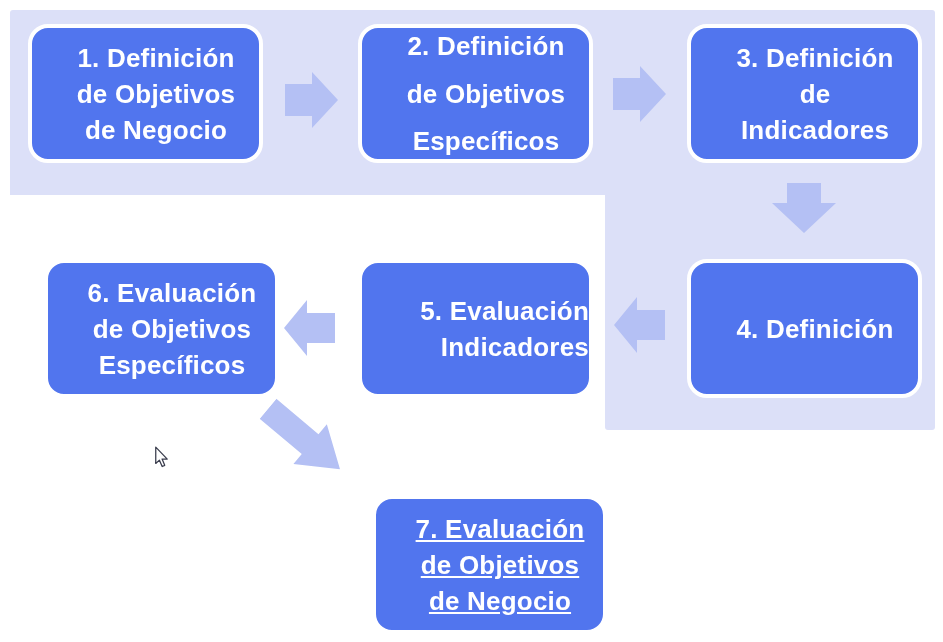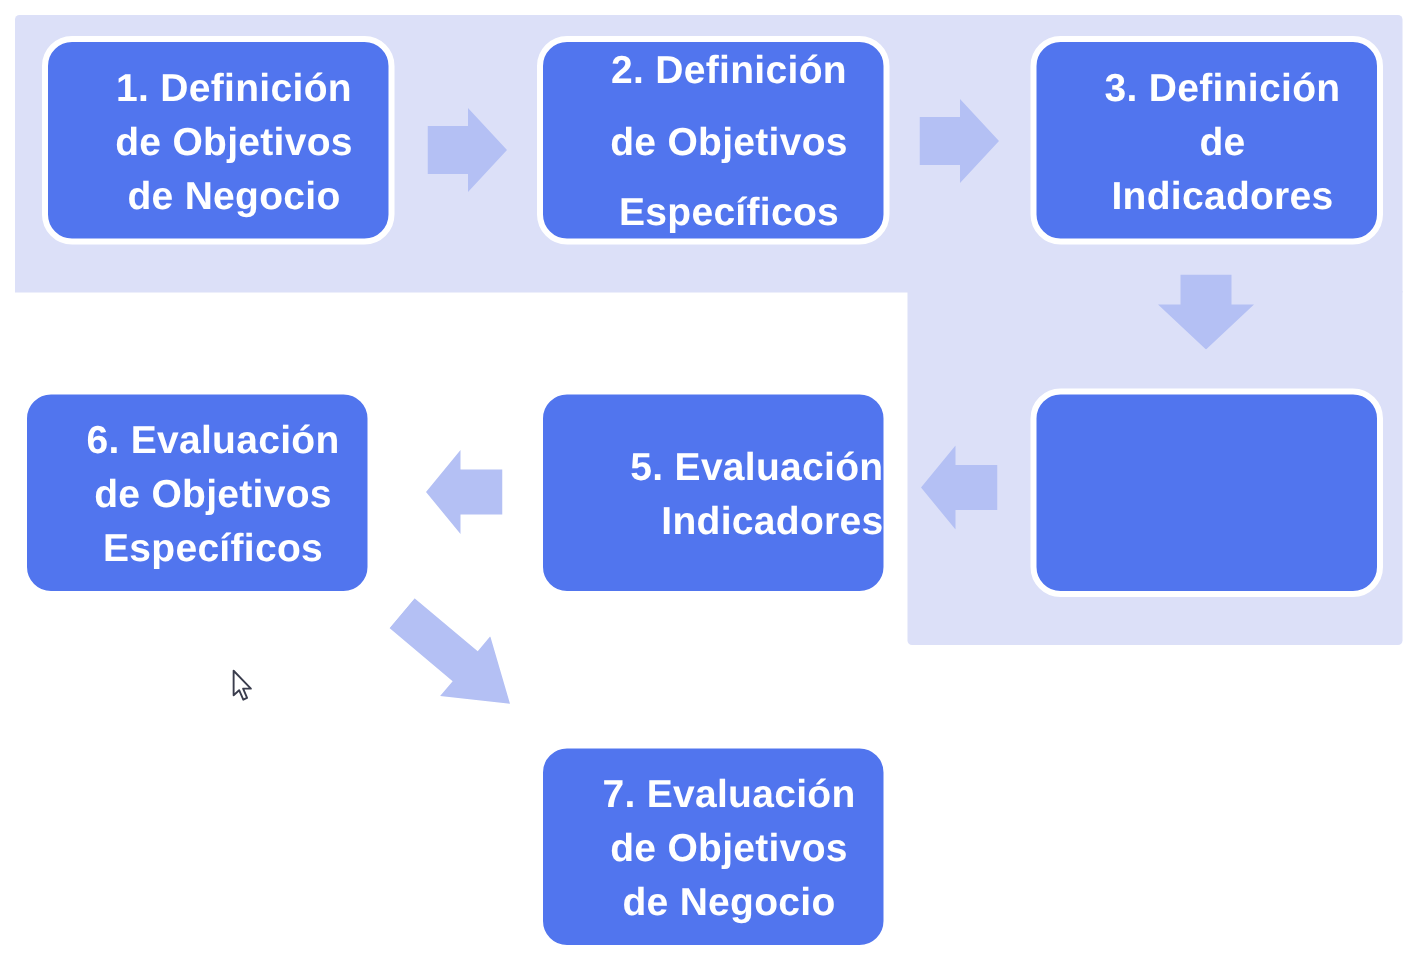--- a/index.html
+++ b/index.html
@@ -41,22 +41,22 @@
     line-height: 36px;
     letter-spacing: 0.2px;
   }
   .step-box .ln { display: block; white-space: nowrap; margin-left: 21px; }
 
   .pos-1 { left: 28px;  top: 24px;  }
   .pos-2 { left: 358px; top: 24px; justify-content: space-between;  }
   .pos-3 { left: 687px; top: 24px; text-align: right;  }
   .pos-4 { left: 687px; top: 259px; }
   .pos-5 { left: 358px; top: 259px; align-items: flex-end; }
-  .pos-6 { left: 14px;  top: 259px; }
-  .pos-7 { left: 358px; top: 495px; }
+  .pos-6 { left: 44px;  top: 259px; }
+  .pos-7 { left: 372px; top: 495px; text-decoration: underline; }
 
   .arrow { position: absolute; }
   .arrow-1-2 { left: 285px; top: 72px;  width: 53px; height: 56px; }
   .arrow-2-3 { left: 613px; top: 66px;  width: 53px; height: 56px; }
   .arrow-3-4 { left: 772px; top: 183px; width: 64px; height: 50px; }
   .arrow-4-5 { left: 614px; top: 297px; width: 51px; height: 56px; }
   .arrow-5-6 { left: 284px; top: 300px; width: 51px; height: 56px; }
   .arrow-6-7 {
     left: 257px; top: 413px; width: 94px; height: 52px;
     transform: rotate(40deg);
@@ -104,20 +104,21 @@
     <span class="ln">Específicos</span>
   </div>
 
   <div class="step-box pos-3">
     <span class="ln">3. Definición</span>
     <span class="ln">de</span>
     <span class="ln">Indicadores</span>
   </div>
 
   <div class="step-box pos-4">
+    <span class="ln">4. Definición</span>
   </div>
 
   <div class="step-box pos-5">
     <span class="ln">5. Evaluación</span>
     <span class="ln">Indicadores</span>
   </div>
 
   <div class="step-box pos-6">
     <span class="ln">6. Evaluación</span>
     <span class="ln">de Objetivos</span>

